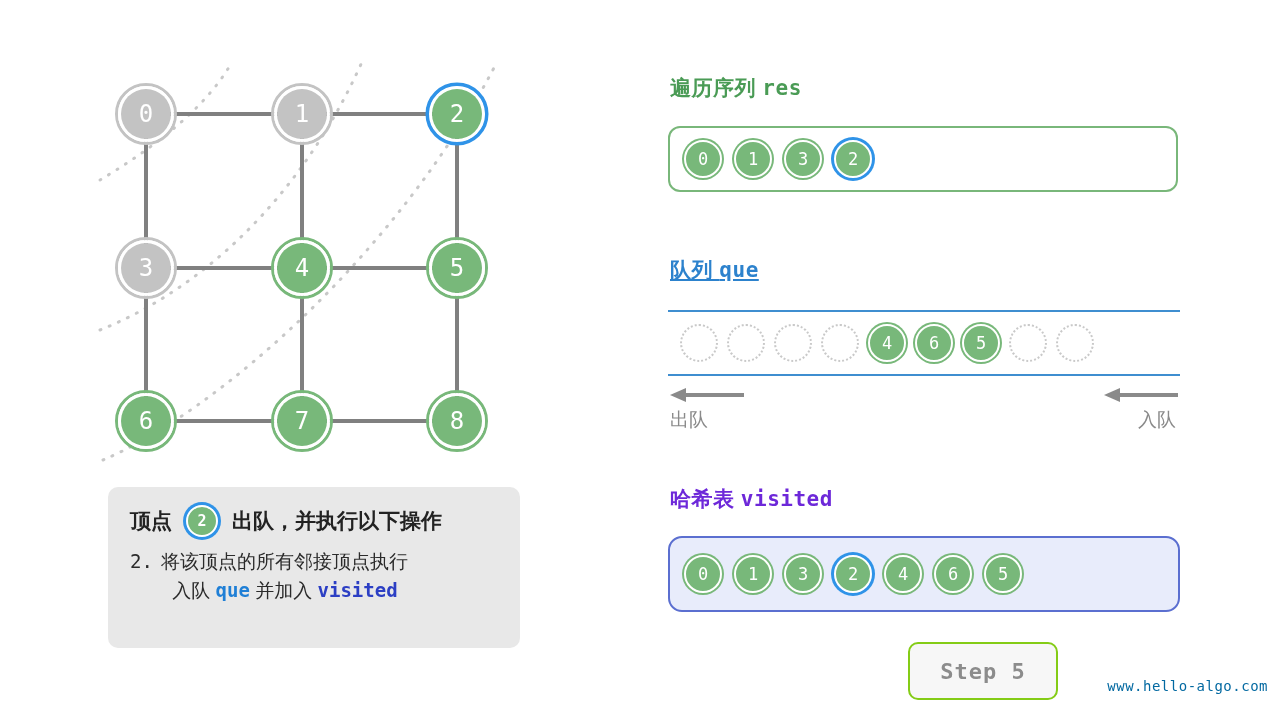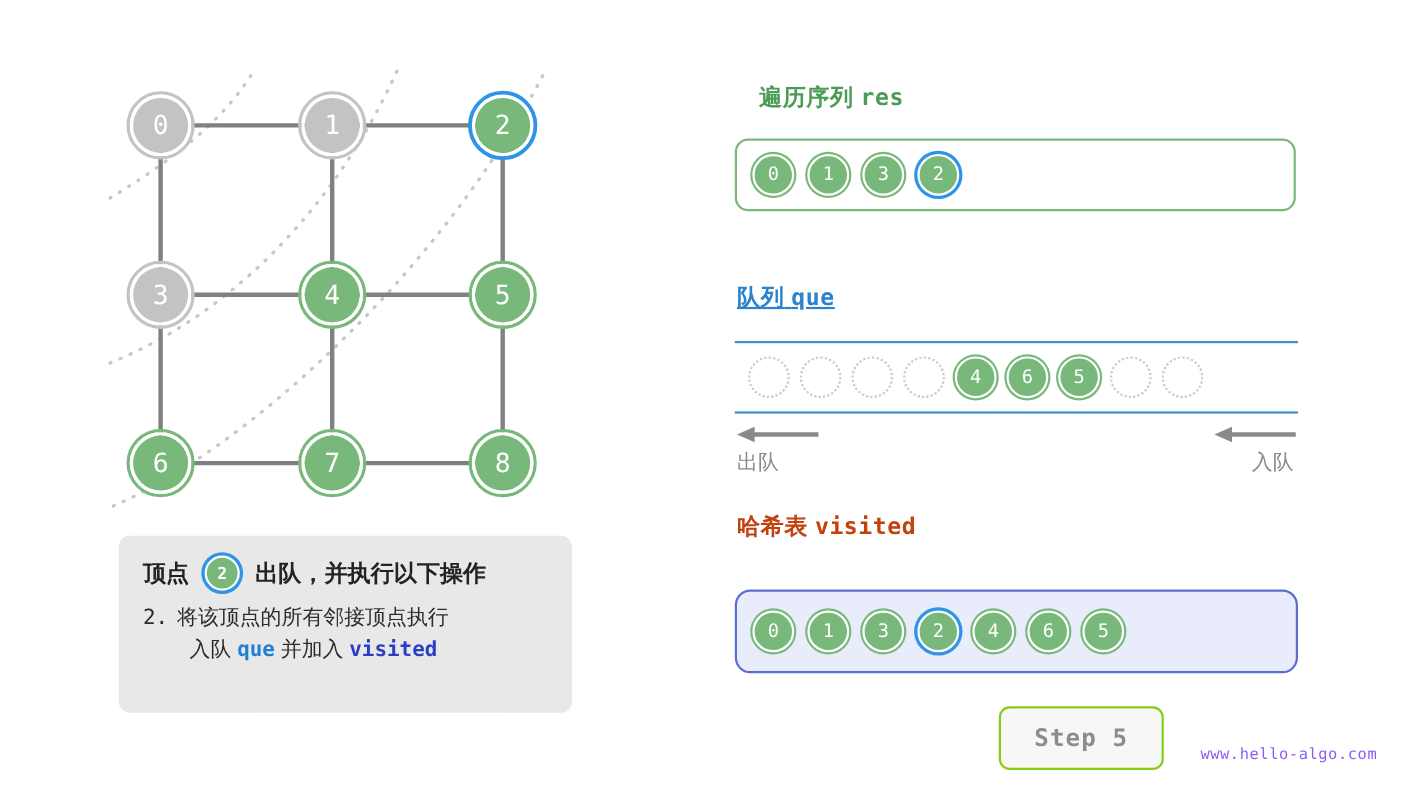--- a/index.html
+++ b/index.html
@@ -88,23 +88,23 @@
 
   
   #step-badge{
     position:absolute;left:908px;top:642px;width:146px;height:54px;
     background:#f7f7f7;border:2px solid #84cc16;border-radius:10px;
     display:flex;align-items:center;justify-content:center;
     font-family:"DejaVu Sans Mono","Liberation Mono",monospace;
     font-size:22px;font-weight:bold;color:#8c8c8c;letter-spacing:1px;
   }
   #watermark{
-    position:absolute;right:28px;top:678px;
+    position:absolute;right:12px;top:678px;
     font-family:"DejaVu Sans Mono","Liberation Mono",monospace;
-    font-size:14px;color:#8b5cf6;letter-spacing:.5px;
+    font-size:14px;color:#0369a1;letter-spacing:.5px;
   }
 </style>
 </head>
 <body>
 
 <div class="stage">
 
   <div id="graph-panel">
     <svg width="620" height="500">
       <g id="dotted-curves">
@@ -178,21 +178,21 @@
           <g>
             <circle cx="457" cy="421" r="29.5" fill="none" stroke="#78b87a" stroke-width="3"></circle>
             <circle cx="457" cy="421" r="26.5" fill="none" stroke="#ffffff" stroke-width="3"></circle>
             <circle cx="457" cy="421" r="25" fill="#78b87a"></circle>
             <text x="457" y="429" text-anchor="middle" fill="#ffffff" font-size="24" font-family="&quot;DejaVu Sans Mono&quot;,&quot;Liberation Mono&quot;,monospace">8</text>
           </g>
         </g>
     </svg>
   </div>
 
-  <div class="sec-title" style="left:690px;top:74px;color:#4a9b55;">
+  <div class="sec-title" style="left:670px;top:74px;color:#4a9b55;">
     <span>遍历序列</span>
     <span class="code">res</span>
   </div>
   <div id="res-box">
       <div class="chip filled">0</div>
       <div class="chip filled">1</div>
       <div class="chip filled">3</div>
       <div class="chip hl">2</div>
     </div>
 
@@ -223,21 +223,21 @@
 
     <div class="arrow-wrap" style="left:434px;">
       <svg width="78" height="20">
         <line x1="76" y1="10" x2="16" y2="10" stroke="#8a8a8a" stroke-width="4"></line>
         <polygon points="2,10 18,3 18,17" fill="#8a8a8a"></polygon>
       </svg>
     </div>
     <div class="arrow-lbl" style="left:470px;">入队</div>
   </div>
 
-  <div class="sec-title" style="left:670px;top:464px;color:#c2410c;">
+  <div class="sec-title" style="left:670px;top:485px;color:#6d28d9;">
     <span>哈希表</span>
     <span class="code">visited</span>
   </div>
   <div id="visited-box">
       <div class="chip filled">0</div>
       <div class="chip filled">1</div>
       <div class="chip filled">3</div>
       <div class="chip hl">2</div>
       <div class="chip filled">4</div>
       <div class="chip filled">6</div>

